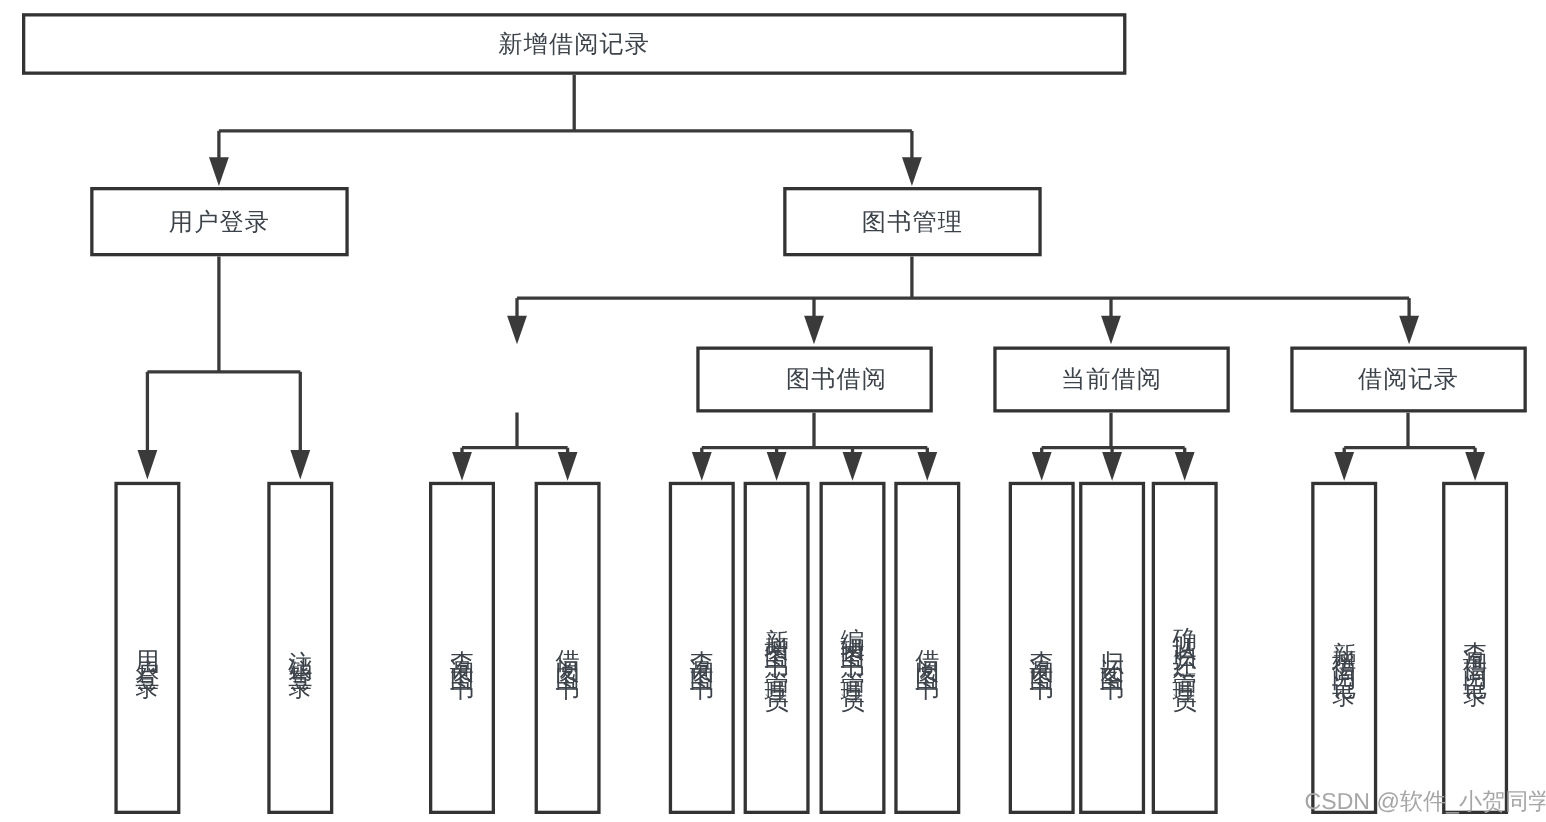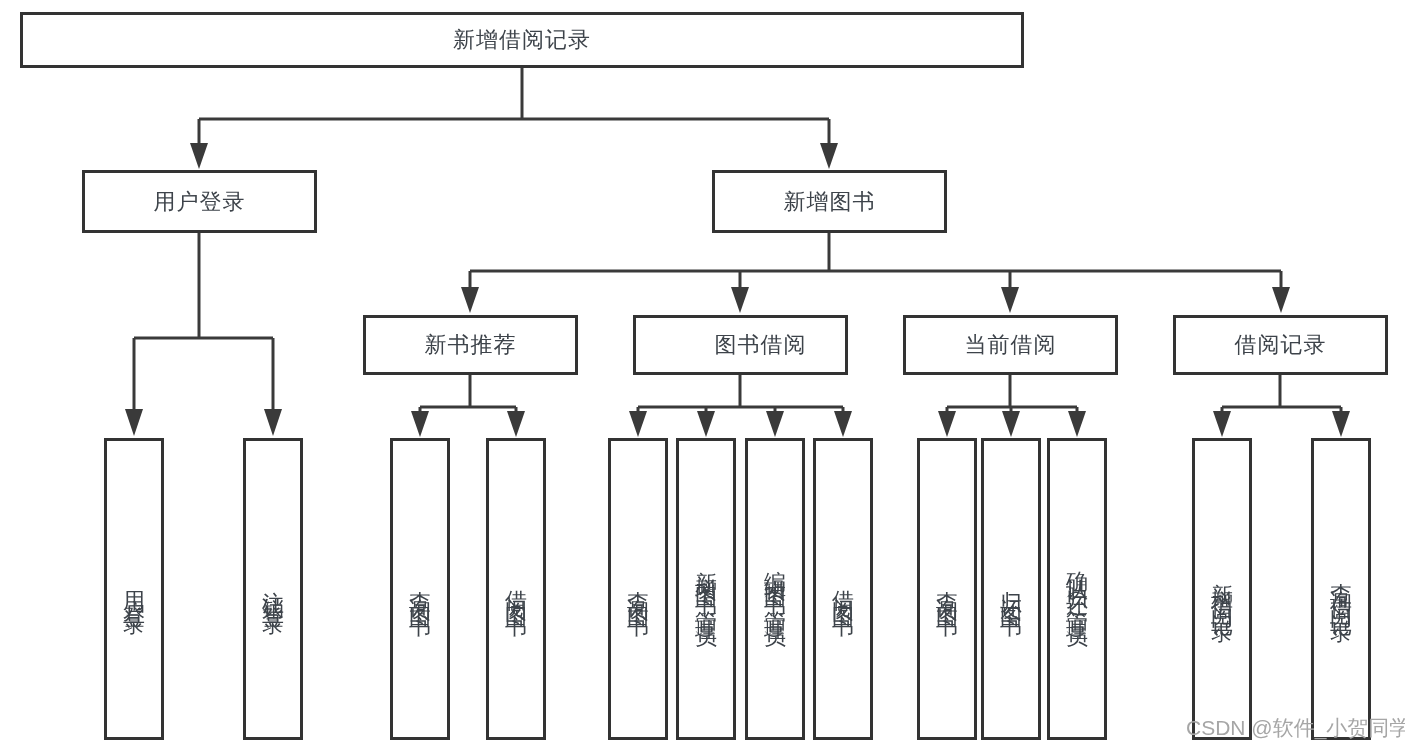--- a/index.html
+++ b/index.html
@@ -159,26 +159,23 @@
   </svg>
 
   <div class="box root">
     <span>新增借阅记录</span>
   </div>
 
   <div class="box l2 l2a">
     <span>用户登录</span>
   </div>
   <div class="box l2 l2b">
-    <span>新增图书</span>
-  </div>
-
-  <div class="box l3 l3a">
-    <span>新书推荐</span>
-  </div>
+    <span>图书管理</span>
+  </div>
+
   <div class="box l3 l3b">
     <span>图书借阅</span>
   </div>
   <div class="box l3 l3c">
     <span>当前借阅</span>
   </div>
   <div class="box l3 l3d">
     <span>借阅记录</span>
   </div>
 

